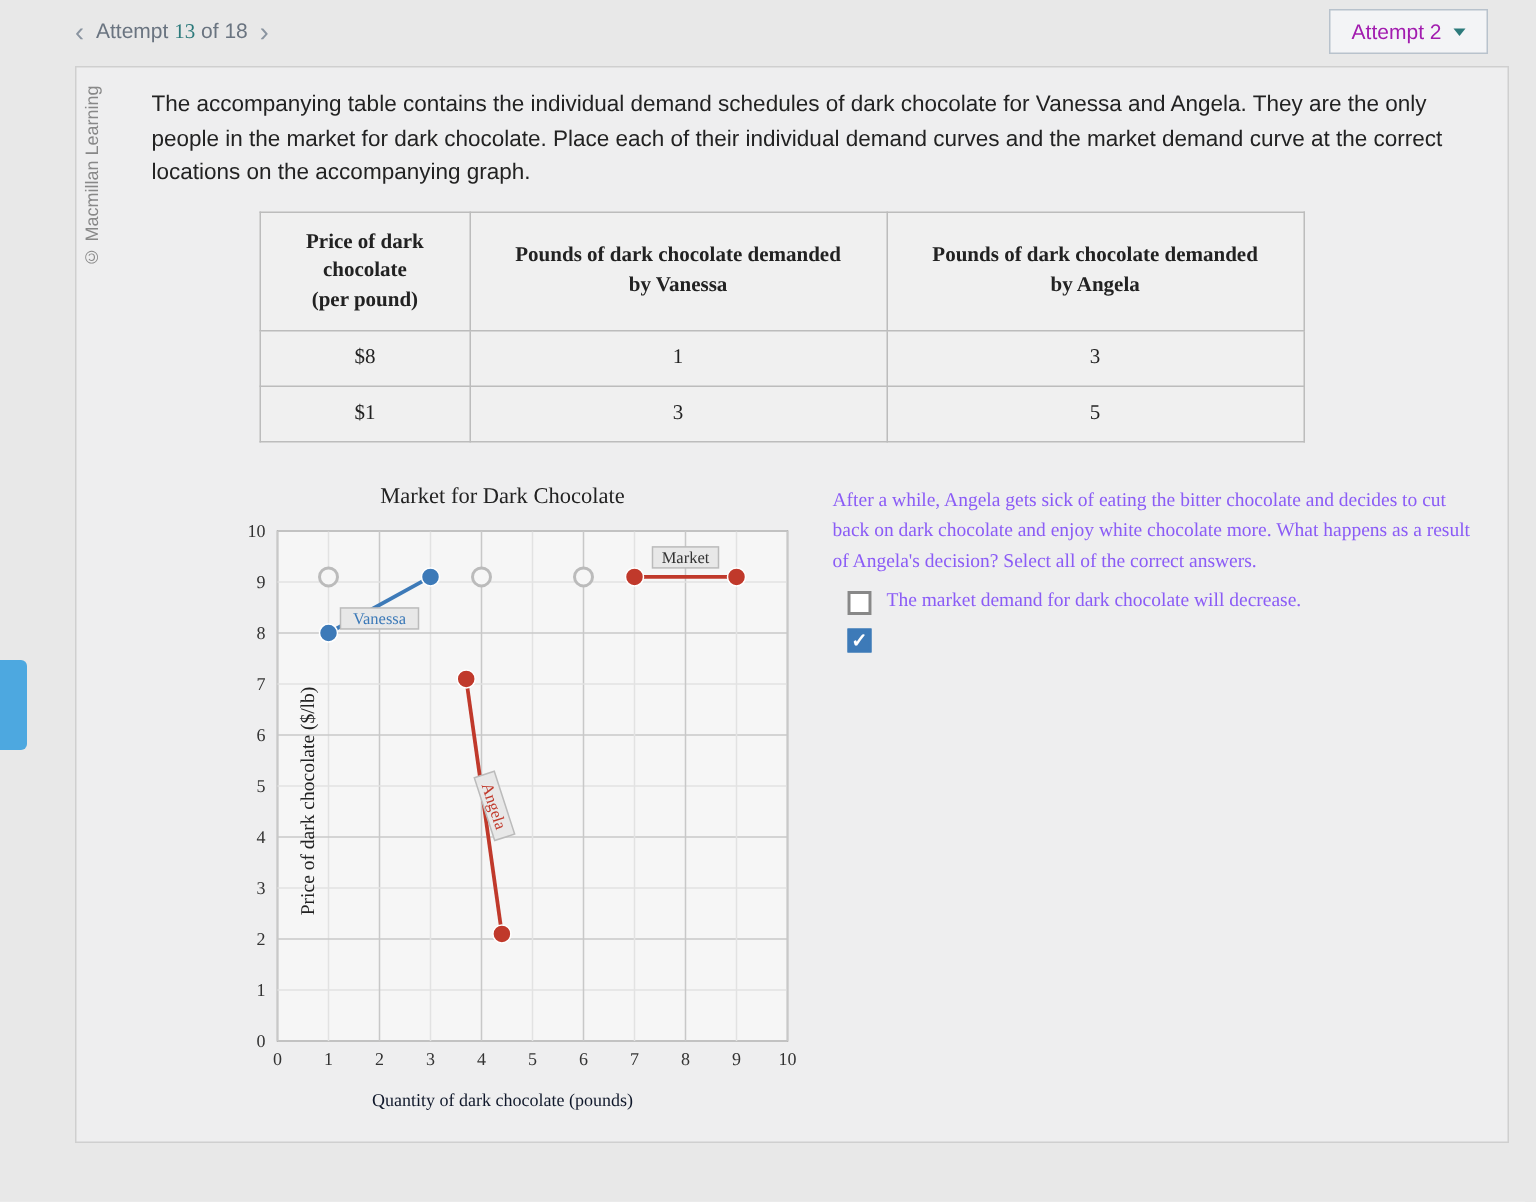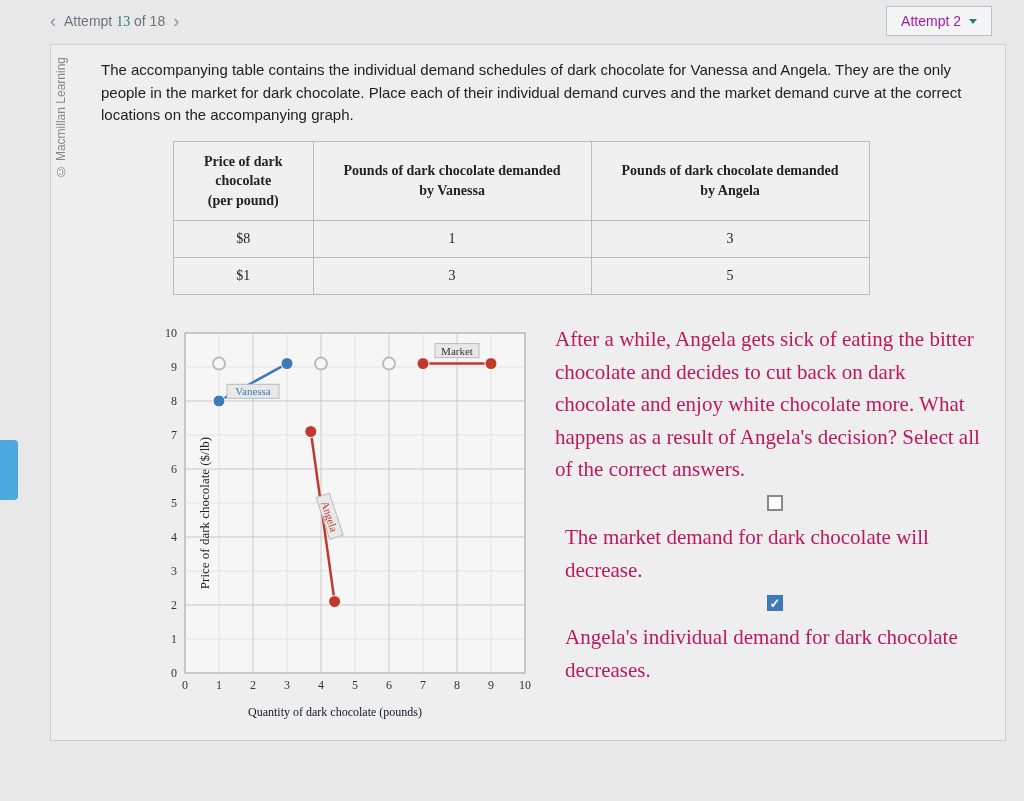--- a/index.html
+++ b/index.html
@@ -134,32 +134,31 @@
     text-align: center;
     font-family: Georgia, "Times New Roman", serif;
     font-size: 12px;
     color: #0f172a;
     margin-top: 2px;
   }
 
   .questions-col {
     flex: 1;
     font-family: Georgia, "Times New Roman", serif;
-    font-size: 21px;
+    font-size: 13px;
     line-height: 1.55;
-    color: #be185d;
+    color: #8b5cf6;
   }
   .q-text { margin-bottom: 6px; }
   .option {
     display: flex;
-    align-items: center;
+    align-items: flex-end;
     gap: 10px;
     margin: 4px 0 6px 0;
     padding-left: 10px;
-    flex-direction: column;
   }
   .checkbox {
     width: 16px; height: 16px;
     border: 2px solid #888;
     background: #fff;
     flex-shrink: 0;
     margin-top: 3px;
     cursor: pointer;
     display: flex; align-items: center; justify-content: center;
   }
@@ -230,20 +229,21 @@
           <td>$1</td>
           <td>3</td>
           <td>5</td>
         </tr>
       </tbody>
     </table>
 
     <div class="lower-row">
 
       <div class="chart-wrap">
+        <div class="chart-title">Market for Dark Chocolate</div>
         <div class="chart-area">
           <div class="y-axis-label">Price of dark chocolate ($/lb)</div>
           <svg id="chart-svg" width="400" height="380">
               <rect x="50" y="10" width="340" height="340" fill="#f6f6f6" stroke="#999" stroke-width="1"></rect>
               <line x1="50" y1="10" x2="50" y2="350" stroke="#c8c8c8" stroke-width="1"></line>
               <line x1="50" y1="350" x2="390" y2="350" stroke="#c8c8c8" stroke-width="1"></line>
               <line x1="84" y1="10" x2="84" y2="350" stroke="#e2e2e2" stroke-width="1"></line>
               <line x1="50" y1="316" x2="390" y2="316" stroke="#e2e2e2" stroke-width="1"></line>
               <line x1="118" y1="10" x2="118" y2="350" stroke="#c8c8c8" stroke-width="1"></line>
               <line x1="50" y1="282" x2="390" y2="282" stroke="#c8c8c8" stroke-width="1"></line>
@@ -316,20 +316,19 @@
 
       <div class="questions-col">
         <div class="q-text">After a while, Angela gets sick of eating the bitter chocolate and decides to cut back on dark chocolate and enjoy white chocolate more. What happens as a result of Angela's decision? Select all of the correct answers.</div>
         <div id="options">
             <div class="option">
               <div class="checkbox"></div>
               <div>The market demand for dark chocolate will decrease.</div>
             </div>
             <div class="option">
               <div class="checkbox checked"></div>
-              <div>Angela's individual demand for dark chocolate decreases.</div>
             </div>
           </div>
       </div>
 
     </div>
   </div>
 </div>
 
 </body></html>

